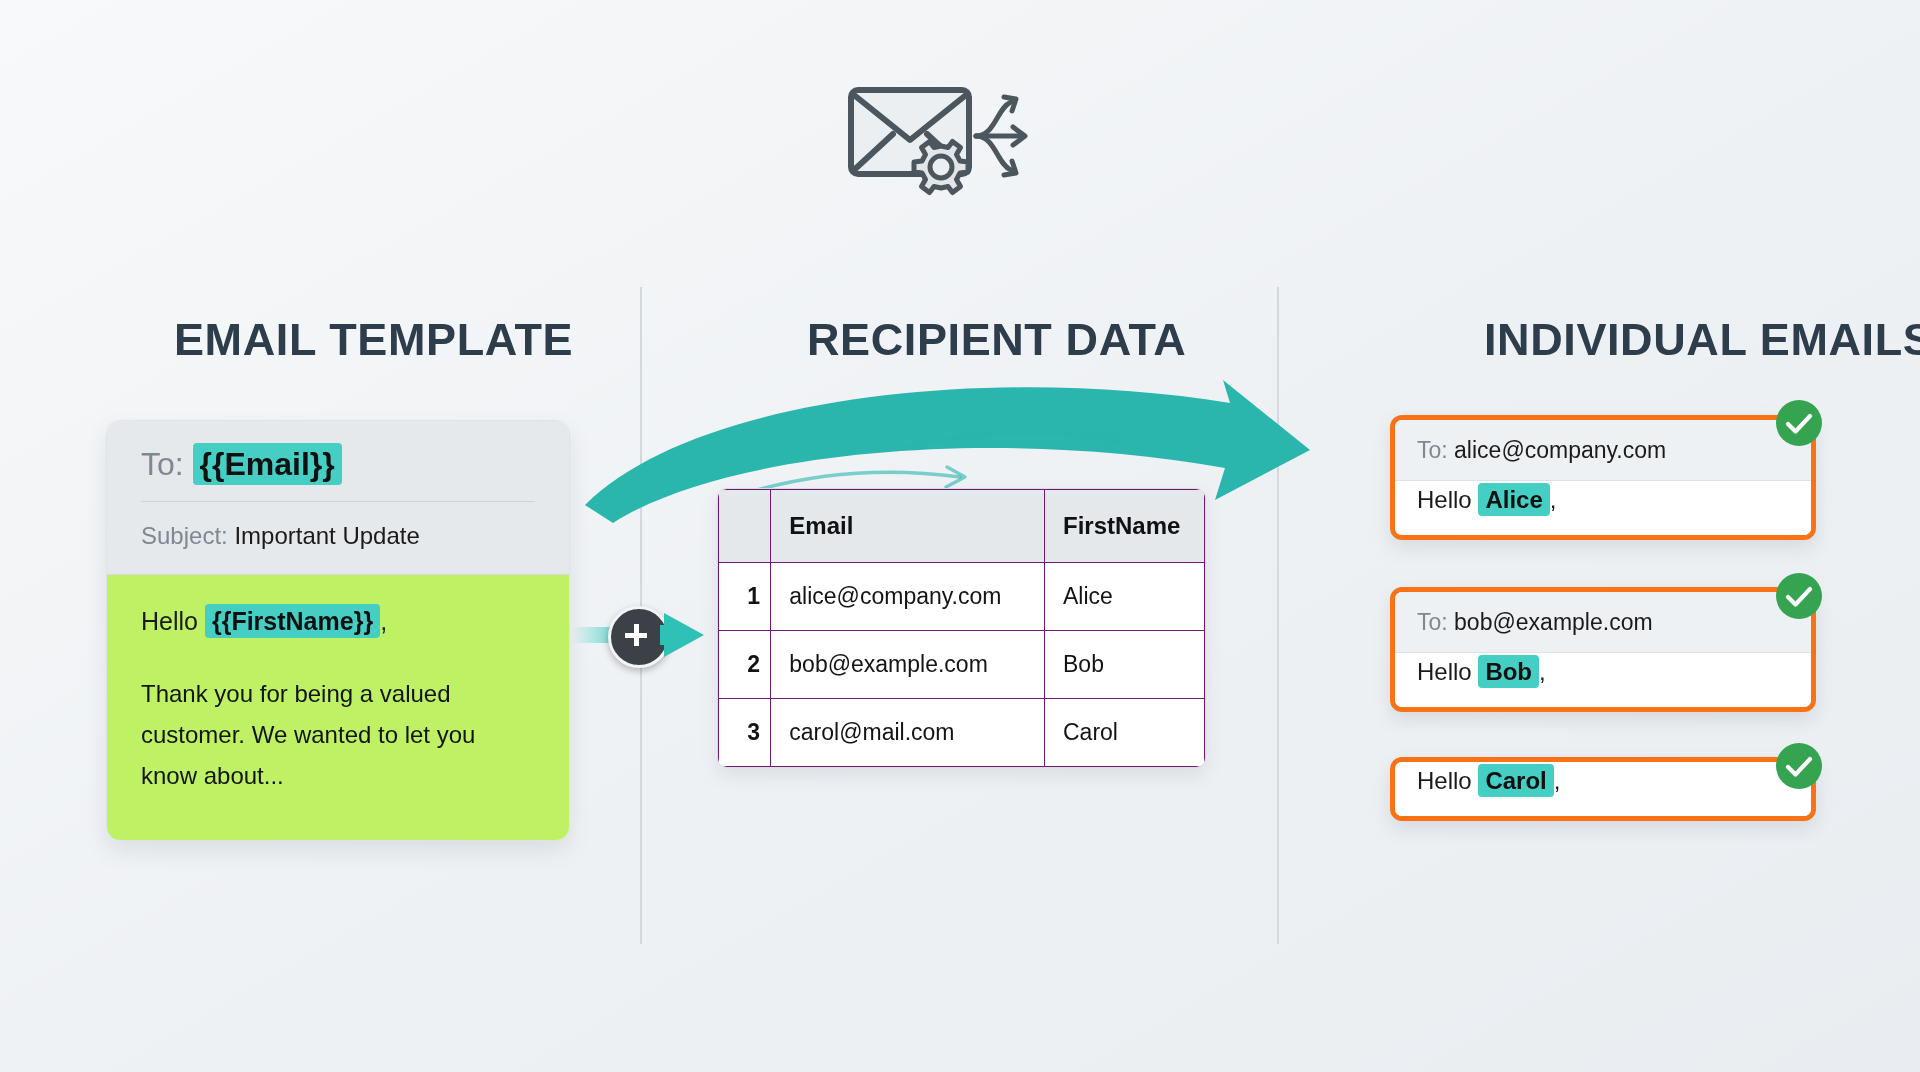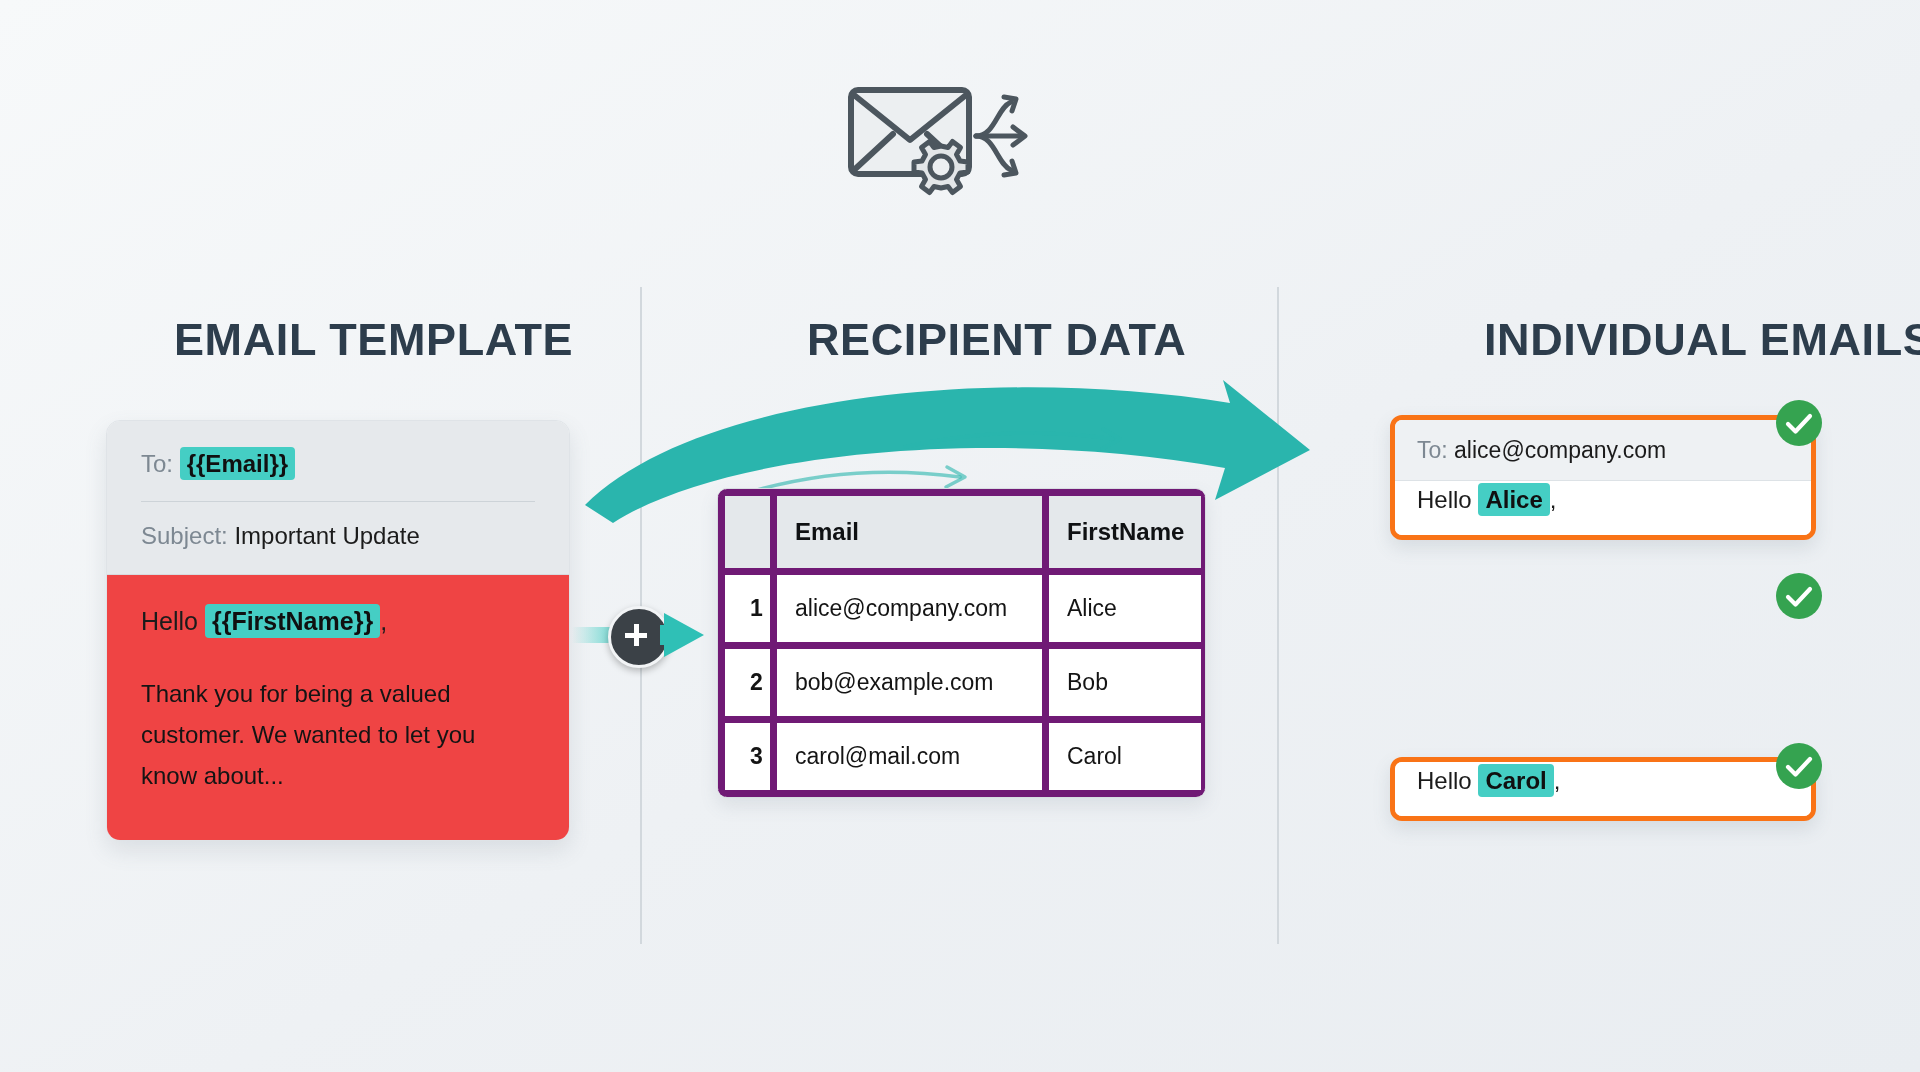--- a/index.html
+++ b/index.html
@@ -65,21 +65,21 @@
     background: #fafbfc;
     border: 1px solid #dfe3e7;
     box-shadow: 0 10px 22px rgba(90,105,120,0.14);
     overflow: hidden;
   }
   .template-head {
     background: #e6e9ec;
     padding: 26px 34px 22px 34px;
   }
   .row-to {
-    font-size: 24px;
+    font-size: 32px;
     line-height: 34px;
     white-space: nowrap;
   }
   .muted-label { color: #7d8892; }
   .hl {
     background: #45cec4;
     color: #101010;
     font-weight: bold;
     padding: 3px 7px;
     border-radius: 4px;
@@ -88,21 +88,21 @@
     height: 1px;
     background: #cdd3d8;
     margin: 20px 0 18px 0;
   }
   .row-subject {
     font-size: 24px;
     line-height: 32px;
     white-space: nowrap;
   }
   .template-body {
-    background: #ef4444;
+    background: #bef264;
     padding: 28px 34px 44px 34px;
     border-top: 1px solid #d6dadf;
   }
   .greet {
     font-size: 25px;
     line-height: 36px;
     margin-bottom: 34px;
     white-space: nowrap;
   }
   .para {
@@ -156,21 +156,21 @@
     box-shadow: 0 8px 18px rgba(90,105,120,0.13);
     overflow: hidden;
     border-collapse: collapse;
   }
   .data-table table {
     width: 100%;
     border-collapse: collapse;
     table-layout: fixed;
   }
   .data-table th, .data-table td {
-    border: 7px solid #701a75;
+    border: 1px solid #701a75;
     text-align: left;
   }
   .data-table thead th {
     background: #e4e8eb;
     font-size: 24px;
     font-weight: bold;
     color: #0f1113;
     padding: 20px 0 20px 18px;
     height: 32px;
   }
@@ -341,20 +341,30 @@
       <span>Hello</span>
       <span class="hl">Alice</span><span>,</span>
     </div>
   </div>
   <div class="check-badge b1">
     <svg width="46" height="46" viewBox="0 0 46 46">
       <path d="M12 24 L19.5 31.5 L34 16" fill="none" stroke="#ffffff" stroke-width="4.2" stroke-linecap="round" stroke-linejoin="round"></path>
     </svg>
   </div>
 
+  <div class="out-card c2">
+    <div class="out-head">
+      <span class="muted-label">To:</span>
+      <span>bob@example.com</span>
+    </div>
+    <div class="out-body">
+      <span>Hello</span>
+      <span class="hl">Bob</span><span>,</span>
+    </div>
+  </div>
   <div class="check-badge b2">
     <svg width="46" height="46" viewBox="0 0 46 46">
       <path d="M12 24 L19.5 31.5 L34 16" fill="none" stroke="#ffffff" stroke-width="4.2" stroke-linecap="round" stroke-linejoin="round"></path>
     </svg>
   </div>
 
   <div class="out-card c3">
     <div class="out-body">
       <span>Hello</span>
       <span class="hl">Carol</span><span>,</span>

